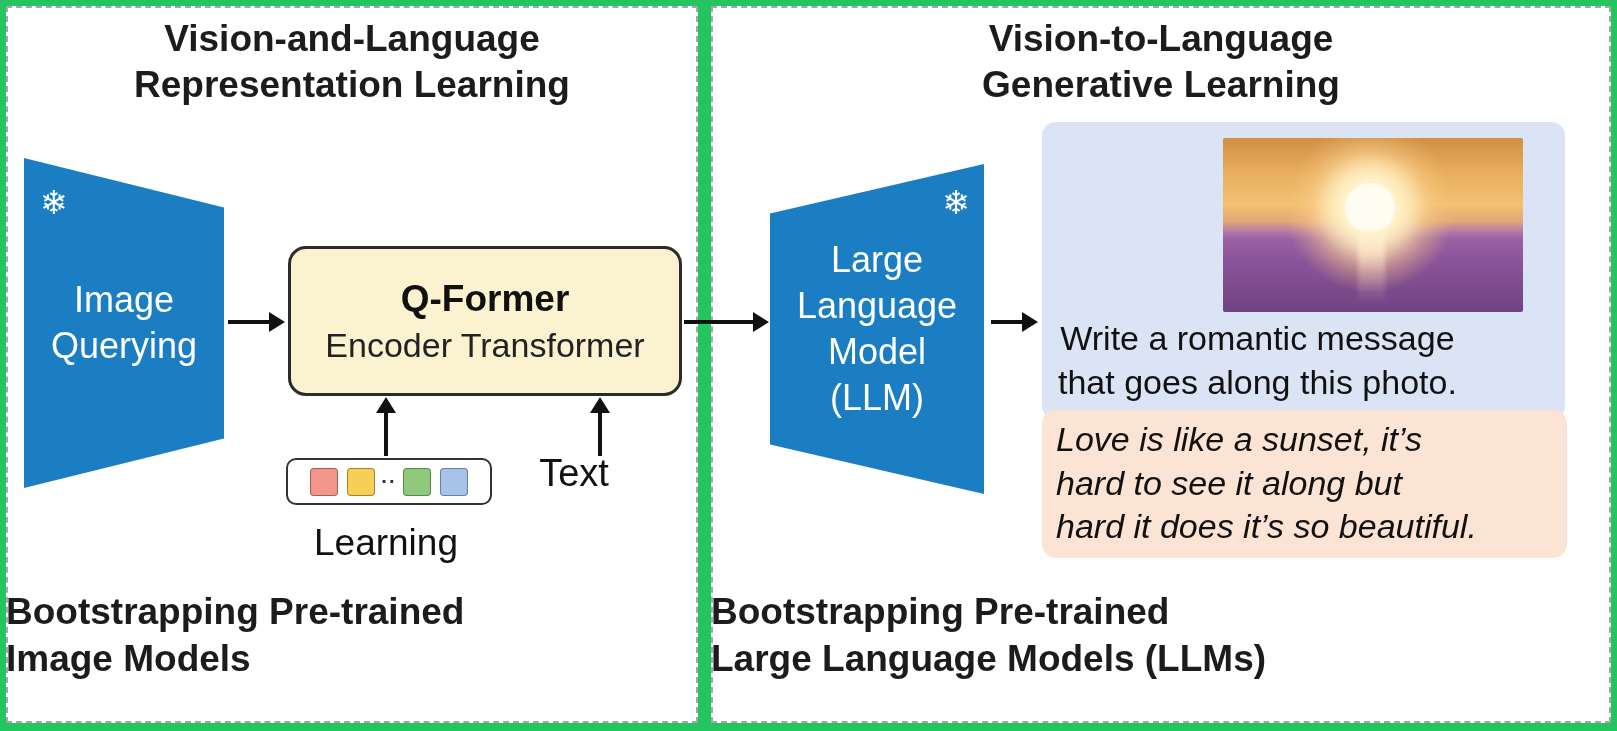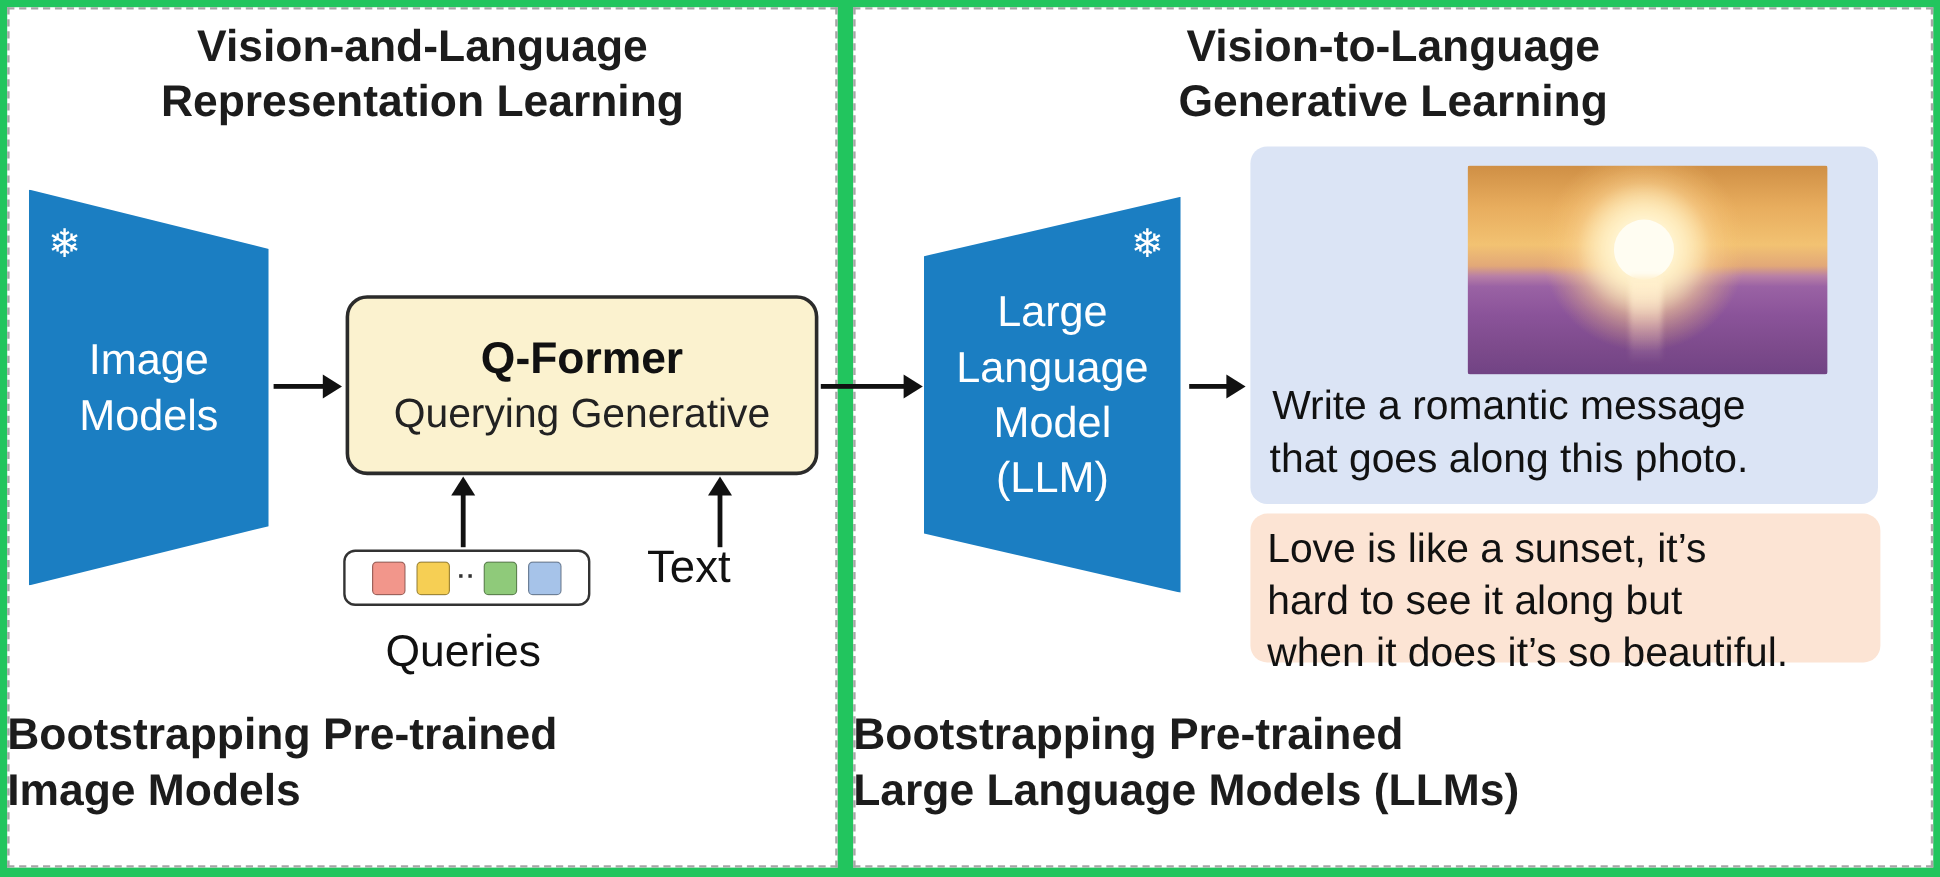--- a/index.html
+++ b/index.html
@@ -159,65 +159,65 @@
     left:45%;top:53%;width:9%;height:42%;
     background:linear-gradient(to bottom, rgba(255,240,205,0.95), rgba(255,220,205,0.3) 60%, rgba(255,220,205,0));
     filter:blur(2px);
   }
   #prompt-text{
     position:absolute;left:16px;bottom:16px;
     font-size:34px;line-height:1.3;color:#111;
   }
   #response-box{
     position:absolute;
-    left:1042px;top:428px;width:525px;height:124px;
+    left:1042px;top:410px;width:525px;height:148px;
     background:#fce4d4;border-radius:14px;
     box-sizing:border-box;
     padding:8px 14px;z-index:2;
-    font-size:34px;line-height:1.28;color:#111;
+    font-size:34px;line-height:1.28;color:#111;font-style:italic;
   }
 </style>
 </head>
 <body>
 
 <div id="canvas">
 
   <div class="panel" id="left-panel"></div>
   <div class="panel" id="right-panel"></div>
 
   <div class="big-title" id="left-title">
     <div>Vision-and-Language</div>
     <div>Representation Learning</div>
   </div>
 
   <div class="trapezoid" id="image-encoder" style="background: rgb(27, 126, 194);">
     <span class="snowflake" id="encoder-snowflake">❄</span>
     <div>Image</div>
-    <div>Models</div>
+    <div>Querying</div>
   </div>
 
   <div class="arrow-h" id="arrow-encoder-qformer"></div>
 
   <div id="qformer-box" style="background: rgb(251, 242, 207);">
     <div id="qformer-title">Q-Former</div>
-    <div id="qformer-subtitle">Querying Generative</div>
+    <div id="qformer-subtitle">Encoder Transformer</div>
   </div>
 
   <div class="arrow-up" id="arrow-queries-up"></div>
   <div class="arrow-up" id="arrow-text-up"></div>
 
   <div id="queries-token-box">
     <div class="query-token" style="background: rgb(242, 150, 139);"></div>
     <div class="query-token" style="background: rgb(246, 207, 84);"></div>
     <span id="queries-dots">··</span>
     <div class="query-token" style="background: rgb(143, 202, 122);"></div>
     <div class="query-token" style="background: rgb(166, 195, 233);"></div>
   </div>
 
-  <div id="queries-label">Queries</div>
+  <div id="queries-label">Learning</div>
   <div id="text-label">Text</div>
 
   <div class="footer-title" id="left-footer">
     <div>Bootstrapping Pre-trained</div>
     <div>Image Models</div>
   </div>
 
   <div class="arrow-h" id="arrow-qformer-llm"></div>
 
   <div class="big-title" id="right-title">
@@ -239,21 +239,21 @@
     <div id="sunset-photo"></div>
     <div id="prompt-text">
       <div>Write a romantic message</div>
       <div>that goes along this photo.</div>
     </div>
   </div>
 
   <div id="response-box" style="background: rgb(252, 228, 212);">
     <div>Love is like a sunset, it’s</div>
     <div>hard to see it along but</div>
-    <div>when it does it’s so beautiful.</div>
+    <div>hard it does it’s so beautiful.</div>
   </div>
 
   <div class="footer-title" id="right-footer">
     <div>Bootstrapping Pre-trained</div>
     <div>Large Language Models (LLMs)</div>
   </div>
 
 </div>
 
 </body></html>

